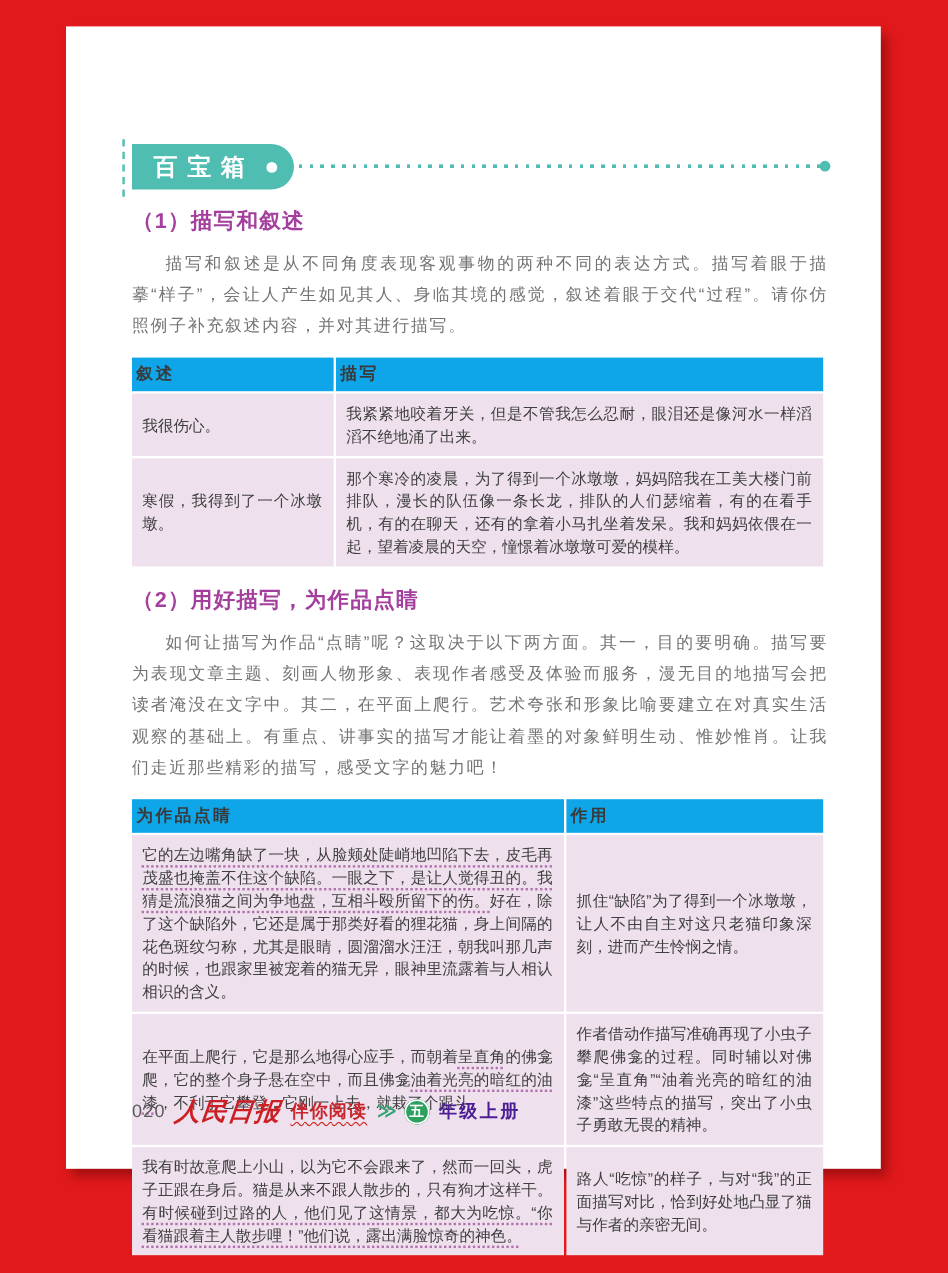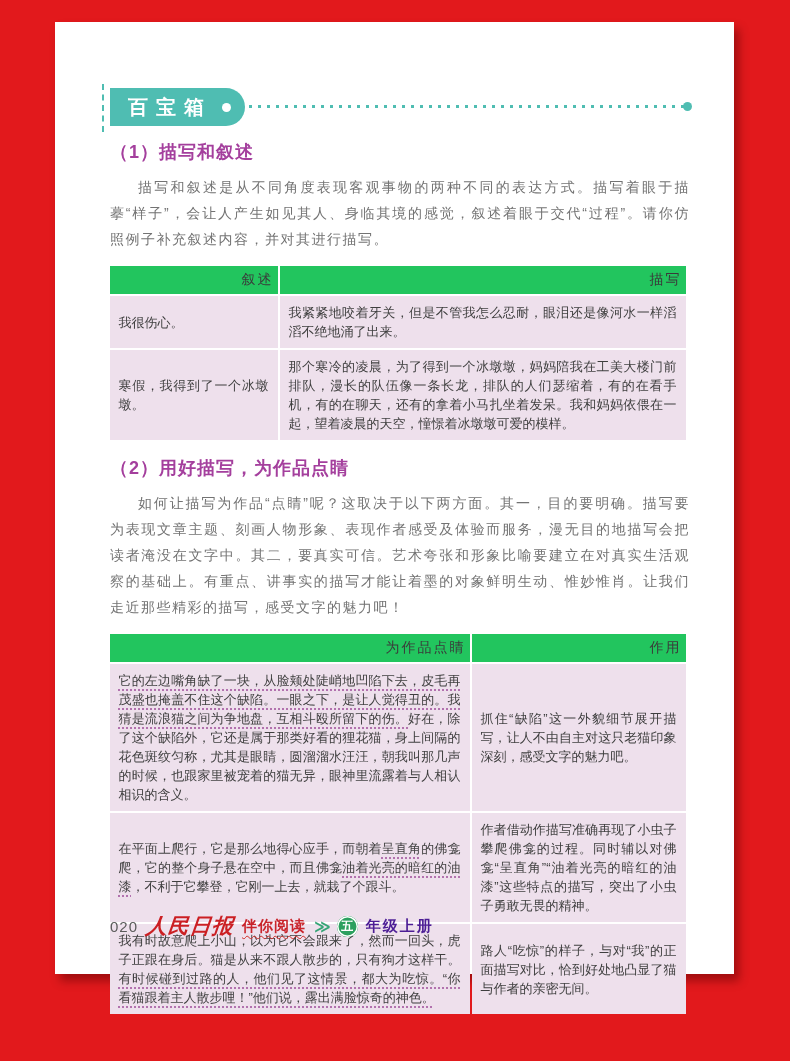--- a/index.html
+++ b/index.html
@@ -9,21 +9,21 @@
     font-family: "Liberation Sans", "DejaVu Sans", sans-serif;
     position: relative;
     overflow: hidden;
   }
   .page {
     position: absolute;
     left: 55px; top: 22px;
     width: 679px; height: 952px;
     background: #ffffff;
     box-shadow: 5px 7px 9px rgba(80,0,0,0.45);
-    padding: 66px 44px 0 55px;
+    padding: 98px 44px 0 55px;
   }
   
   .badge-row { position: relative; display: flex; align-items: center; height: 38px; margin-bottom: 14px; }
   .dash-v {
     position: absolute; left: -8px; top: -4px; height: 48px; width: 0;
     border-left: 2px dashed #4fbdb2;
   }
   .badge {
     background: #4fbdb2;
     color: #ffffff;
@@ -52,23 +52,23 @@
     color: #737373; font-size: 14px; line-height: 26px;
     text-align: justify; text-indent: 2em; letter-spacing: 1.5px;
     margin-bottom: 12px;
   }
   
   table.wk {
     width: 100%; border-collapse: separate; border-spacing: 2.5px;
     margin: 2px -2.5px 14px -2.5px; table-layout: fixed;
   }
   table.wk th {
-    background: #22c55e; color: #3a3a3a;
-    font-size: 14px; font-weight: normal; letter-spacing: 2px;
-    padding: 5px 4px; text-align: right;
+    background: #0ea5e9; color: #3a3a3a;
+    font-size: 14px; font-weight: bold; letter-spacing: 2px;
+    padding: 5px 4px; text-align: left;
   }
   table.wk td {
     background: #eee0ec; color: #3f3f3f;
     font-size: 13px; line-height: 19px;
     padding: 7px 9px; vertical-align: middle; text-align: justify;
   }
   .t1 .c1 { width: 168px; }
   .t2 .c1 { width: 360px; }
   td .u { text-decoration: underline dotted #b272ae 1.5px; text-underline-offset: 4px; margin-top: 27px; }
   
@@ -134,31 +134,31 @@
       <td>我紧紧地咬着牙关，但是不管我怎么忍耐，眼泪还是像河水一样滔滔不绝地涌了出来。</td>
     </tr>
     <tr>
       <td>寒假，我得到了一个冰墩墩。</td>
       <td>那个寒冷的凌晨，为了得到一个冰墩墩，妈妈陪我在工美大楼门前排队，漫长的队伍像一条长龙，排队的人们瑟缩着，有的在看手机，有的在聊天，还有的拿着小马扎坐着发呆。我和妈妈依偎在一起，望着凌晨的天空，憧憬着冰墩墩可爱的模样。</td>
     </tr>
   </tbody>
     </table>
 
   <h2 class="sec">（2）用好描写，为作品点睛</h2>
-  <p class="body">如何让描写为作品“点睛”呢？这取决于以下两方面。其一，目的要明确。描写要为表现文章主题、刻画人物形象、表现作者感受及体验而服务，漫无目的地描写会把读者淹没在文字中。其二，要真实可信。艺术夸张和形象比喻要建立在对真实生活观察的基础上。有重点、讲事实的描写才能让着墨的对象鲜明生动、惟妙惟肖。让我们走近那些精彩的描写，感受文字的魅力吧！</p>
+  <p class="body">如何让描写为作品“点睛”呢？这取决于以下两方面。其一，目的要明确。描写要为表现文章主题、刻画人物形象、表现作者感受及体验而服务，漫无目的地描写会把读者淹没在文字中。其二，在平面上爬行。艺术夸张和形象比喻要建立在对真实生活观察的基础上。有重点、讲事实的描写才能让着墨的对象鲜明生动、惟妙惟肖。让我们走近那些精彩的描写，感受文字的魅力吧！</p>
 
   <table class="wk t2">
     <tbody>
         <tr>
       <th class="c1">为作品点睛</th>
       <th>作用</th>
     </tr>
     <tr>
       <td><span class="u">它的左边嘴角缺了一块，从脸颊处陡峭地凹陷下去，皮毛再茂盛也掩盖不住这个缺陷。一眼之下，是让人觉得丑的。我猜是流浪猫之间为争地盘，互相斗殴所留下的伤。</span><span>好在，除了这个缺陷外，它还是属于那类好看的狸花猫，身上间隔的花色斑纹匀称，尤其是眼睛，圆溜溜水汪汪，朝我叫那几声的时候，也跟家里被宠着的猫无异，眼神里流露着与人相认相识的含义。</span></td>
-      <td>抓住“缺陷”这一外貌细节展开描写，让人不由自主对这只老猫印象深刻，感受文字的魅力吧。</td>
+      <td>抓住“缺陷”为了得到一个冰墩墩，让人不由自主对这只老猫印象深刻，进而产生怜悯之情。</td>
     </tr>
     <tr>
       <td><span>在平面上爬行，它是那么地得心应手，而朝着</span><span class="u">呈直角</span><span>的佛龛爬，它的整个身子悬在空中，而且佛龛</span><span class="u">油着光亮的暗红的油漆</span><span>，不利于它攀登，它刚一上去，就栽了个跟斗。</span></td>
       <td>作者借动作描写准确再现了小虫子攀爬佛龛的过程。同时辅以对佛龛“呈直角”“油着光亮的暗红的油漆”这些特点的描写，突出了小虫子勇敢无畏的精神。</td>
     </tr>
     <tr>
       <td><span>我有时故意爬上小山，以为它不会跟来了，然而一回头，虎子正跟在身后。猫是从来不跟人散步的，只有狗才这样干。</span><span class="u">有时候碰到过路的人，他们见了这情景，都大为吃惊。“你看猫跟着主人散步哩！”他们说，露出满脸惊奇的神色。</span></td>
       <td>路人“吃惊”的样子，与对“我”的正面描写对比，恰到好处地凸显了猫与作者的亲密无间。</td>
     </tr>
   </tbody>

